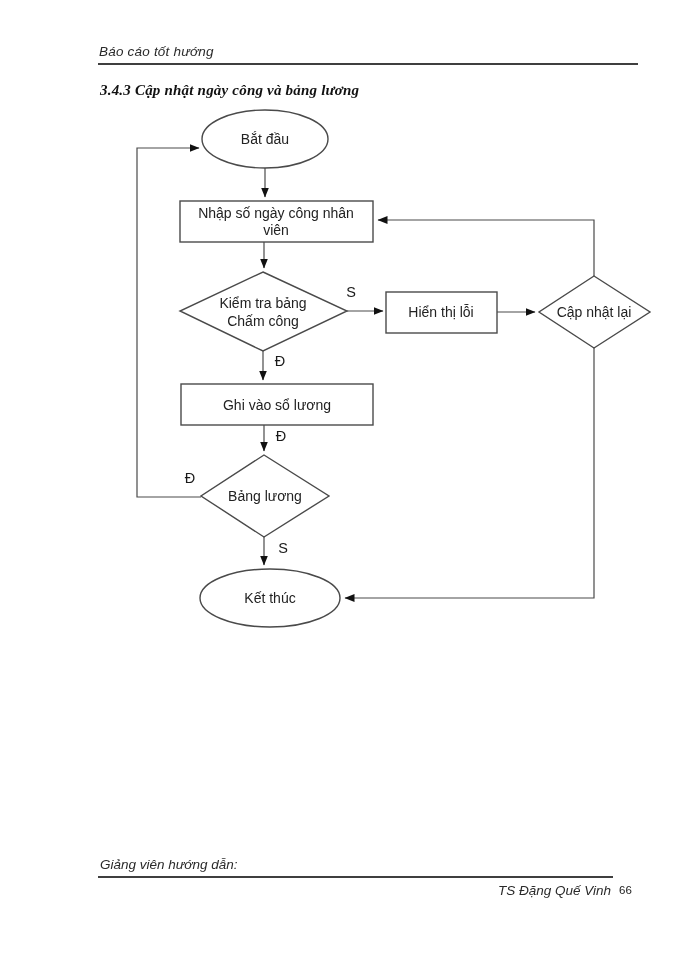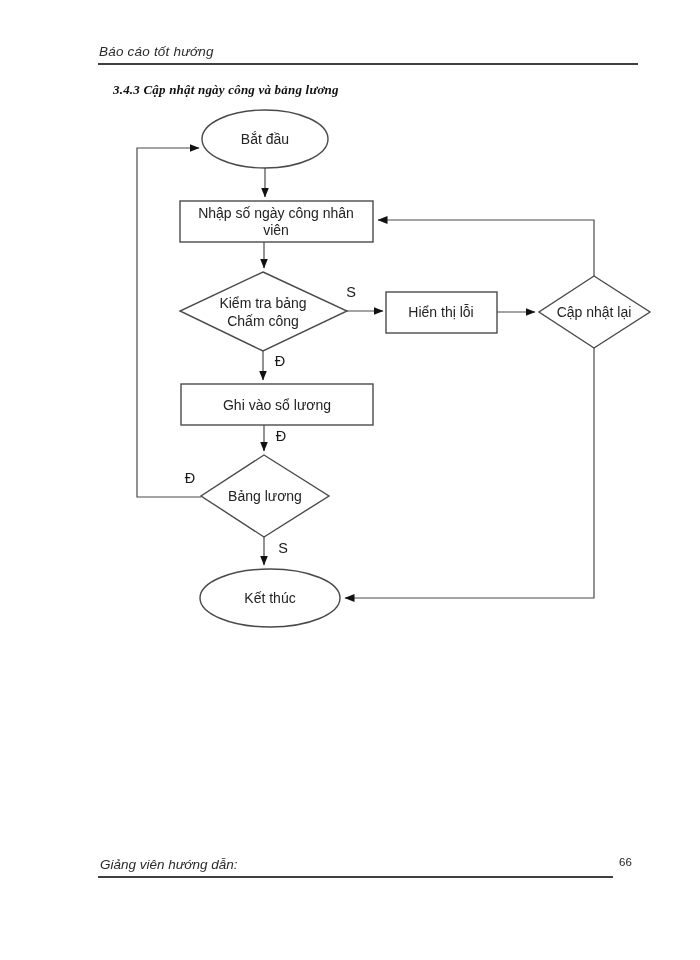--- a/index.html
+++ b/index.html
@@ -11,23 +11,23 @@
   .hdr-text{
     position:absolute;left:99px;top:44px;
     font-family:"Liberation Sans", sans-serif;
     font-style:italic;font-size:13.5px;color:#2a2a2a;letter-spacing:.2px;
   }
   .hdr-rule{
     position:absolute;left:98px;top:63px;width:540px;height:2px;
     background:#3f3f3f;
   }
   .sec-title{
-    position:absolute;left:113px;top:82px;
+    position:absolute;left:100px;top:82px;
     font-family:"Liberation Serif", serif;
-    font-style:italic;font-weight:bold;font-size:13px;color:#111;
+    font-style:italic;font-weight:bold;font-size:15px;color:#111;
     letter-spacing:.2px;
   }
   .chart{position:absolute;left:0;top:0;width:700px;height:700px;}
   .chart text{
     font-family:"Liberation Sans", sans-serif;
     font-size:14px;fill:#222;
   }
   .chart text.branch{font-size:14.5px;fill:#1a1a1a;}
   .shape{fill:#ffffff;stroke:#4a4a4a;stroke-width:1.4;}
   .edge{fill:none;stroke:#4a4a4a;stroke-width:1.2;}
@@ -37,21 +37,21 @@
   }
   .ftr-left{
     position:absolute;left:100px;top:857px;
     font-style:italic;font-size:13.5px;color:#2a2a2a;
   }
   .ftr-right{
     position:absolute;left:98px;top:883px;width:513px;text-align:right;
     font-style:italic;font-size:13.5px;color:#2a2a2a;
   }
   .page-num{
-    position:absolute;left:619px;top:856px;
+    position:absolute;left:619px;top:884px;
     font-size:11.5px;font-style:normal;color:#222;
   }
 </style>
 </head>
 <body>
 
 <div class="page">
 
   <div class="hdr-text">Báo cáo tốt hướng</div>
   <div class="hdr-rule"></div>
@@ -103,15 +103,16 @@
 
     <text class="branch" x="351" y="297" text-anchor="middle">S</text>
     <text class="branch" x="280" y="366" text-anchor="middle">Đ</text>
     <text class="branch" x="281" y="441" text-anchor="middle">Đ</text>
     <text class="branch" x="190" y="483" text-anchor="middle">Đ</text>
     <text class="branch" x="283" y="553" text-anchor="middle">S</text>
   </svg>
 
   <div class="ftr-rule"></div>
   <div class="ftr-left">Giảng viên hướng dẫn:</div>
+  <div class="ftr-right">TS Đặng Quế Vinh</div>
   <div class="page-num">66</div>
 
 </div>
 
 </body></html>

